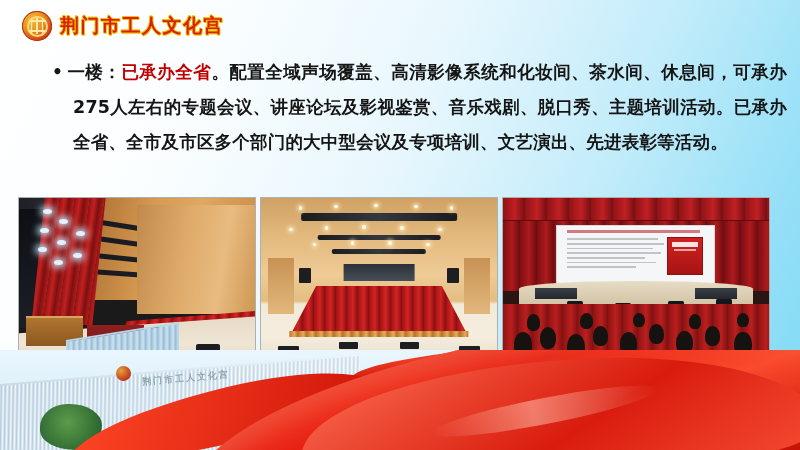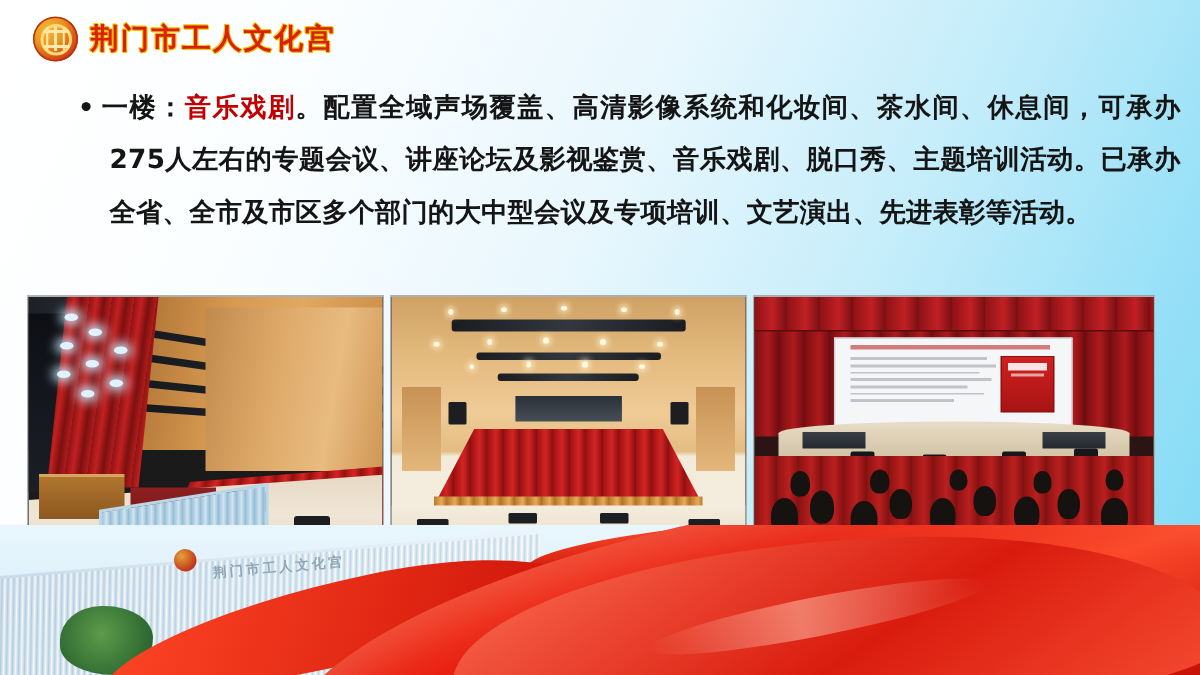--- a/index.html
+++ b/index.html
@@ -394,21 +394,21 @@
 
   <div class="header">
     <div class="emblem">
       <div class="emblem-bar top"></div>
       <div class="emblem-bar bot"></div>
     </div>
     <div class="logo-text">荆门市工人文化宫</div>
   </div>
 
   <div class="body-text">
-    <span class="bullet-dot">•</span><span>一楼：</span><span class="accent-red">音乐戏剧</span><span>。配置全域声场覆盖、高清影像系统和化妆间、茶水间、休息间，可承办275人左右的专题会议、讲座论坛及影视鉴赏、音乐戏剧、脱口秀、主题培训活动。已承办全省、全市及市区多个部门的大中型会议及专项培训、文艺演出、先进表彰等活动。</span>
+    <span class="bullet-dot">•</span><span>一楼：</span><span class="accent-red">已承办全省</span><span>。配置全域声场覆盖、高清影像系统和化妆间、茶水间、休息间，可承办275人左右的专题会议、讲座论坛及影视鉴赏、音乐戏剧、脱口秀、主题培训活动。已承办全省、全市及市区多个部门的大中型会议及专项培训、文艺演出、先进表彰等活动。</span>
   </div>
 
   <div class="photo" id="photo-1">
     <div class="ph-layer p1-ceiling"></div>
     <div class="ph-layer p1-ceil-strip" style="top:10%;  transform:rotate(9deg);"></div>
     <div class="ph-layer p1-ceil-strip" style="top:20%;  transform:rotate(8deg);"></div>
     <div class="ph-layer p1-ceil-strip" style="top:30%;  transform:rotate(6deg);"></div>
     <div class="ph-layer p1-ceil-strip" style="top:40%;  transform:rotate(4deg);"></div>
     <div class="ph-layer p1-dark"></div>
     <div class="ph-layer p1-curtain"></div>

